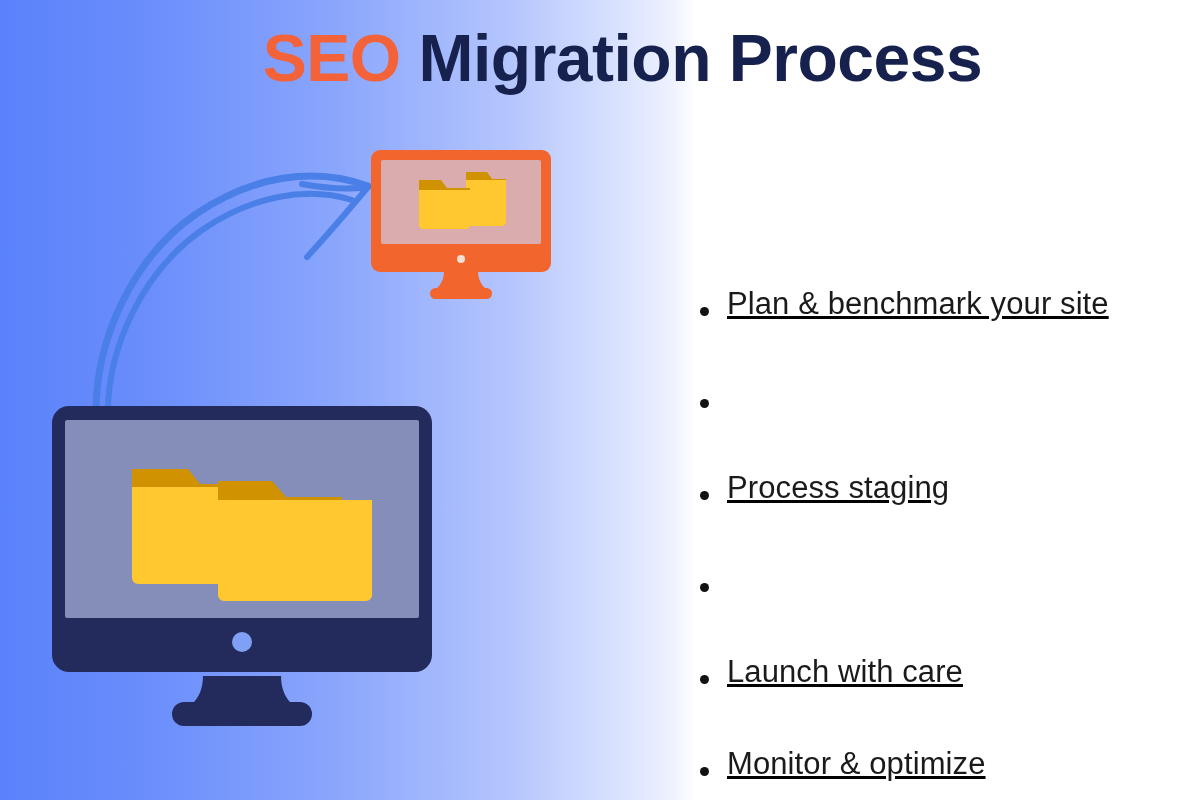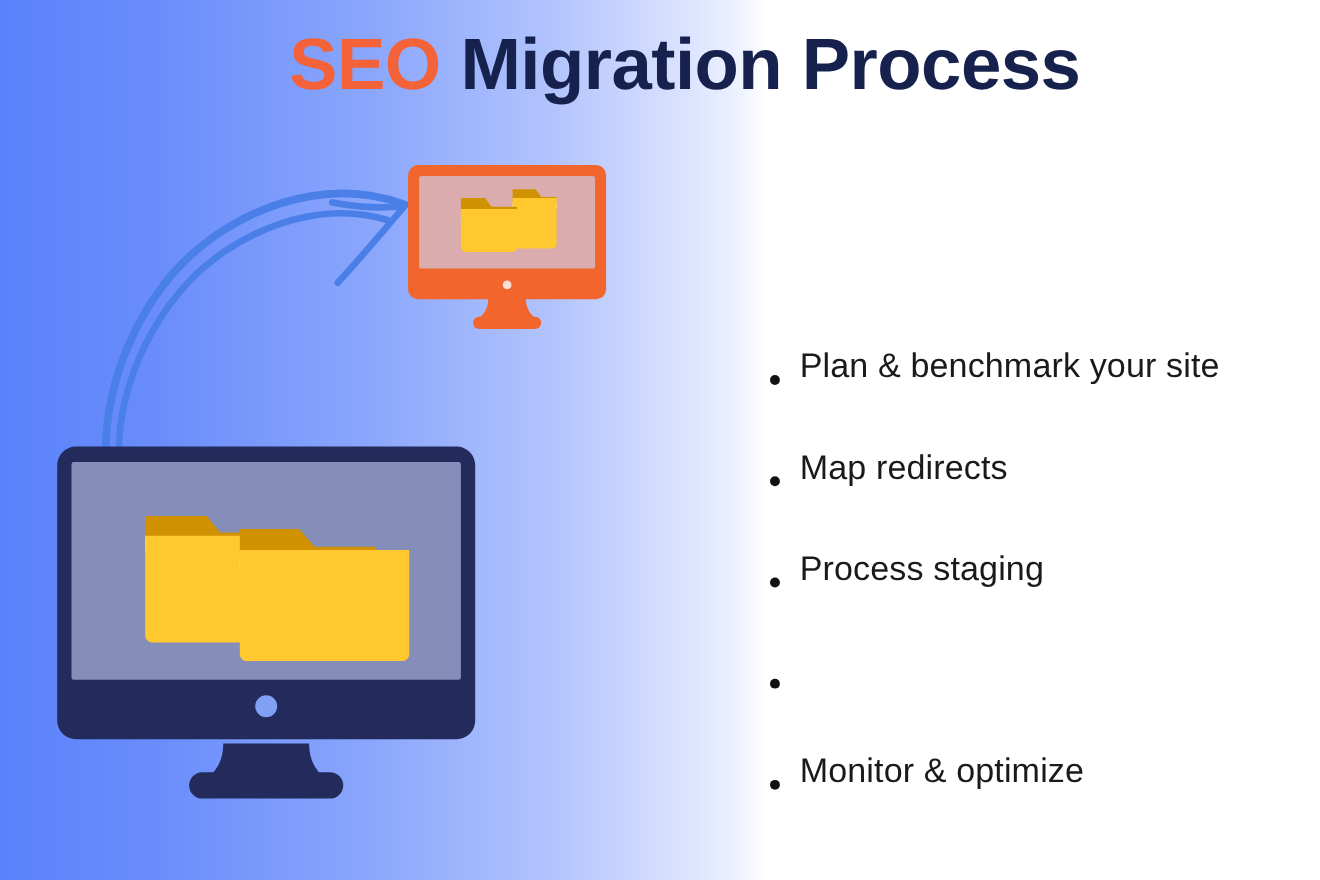--- a/index.html
+++ b/index.html
@@ -62,22 +62,23 @@
 
   
   .bullets {
     position: absolute;
     left: 700px;
     top: 258px;
     width: 490px;
   }
   .bullet-row {
     display: flex;
-    align-items: flex-end;
+    align-items: center;
     height: 92px;
+    text-decoration: underline;
   }
   .bullet-dot {
     width: 9px;
     height: 9px;
     border-radius: 50%;
     background: #121212;
     margin-top: 14px;
     margin-right: 18px;
     flex: none;
   }
@@ -163,28 +164,31 @@
     </g>
   </svg>
 
   <div class="bullets">
     <div class="bullet-row">
       <div class="bullet-dot"></div>
       <div class="bullet-text">Plan &amp; benchmark your site</div>
     </div>
     <div class="bullet-row">
       <div class="bullet-dot"></div>
-      <div class="bullet-text">Map redirects</div>
     </div>
     <div class="bullet-row">
       <div class="bullet-dot"></div>
       <div class="bullet-text">Process staging</div>
     </div>
     <div class="bullet-row">
       <div class="bullet-dot"></div>
     </div>
     <div class="bullet-row">
       <div class="bullet-dot"></div>
+      <div class="bullet-text">Launch with care</div>
+    </div>
+    <div class="bullet-row">
+      <div class="bullet-dot"></div>
       <div class="bullet-text">Monitor &amp; optimize</div>
     </div>
   </div>
 
 </div>
 
 </body></html>

